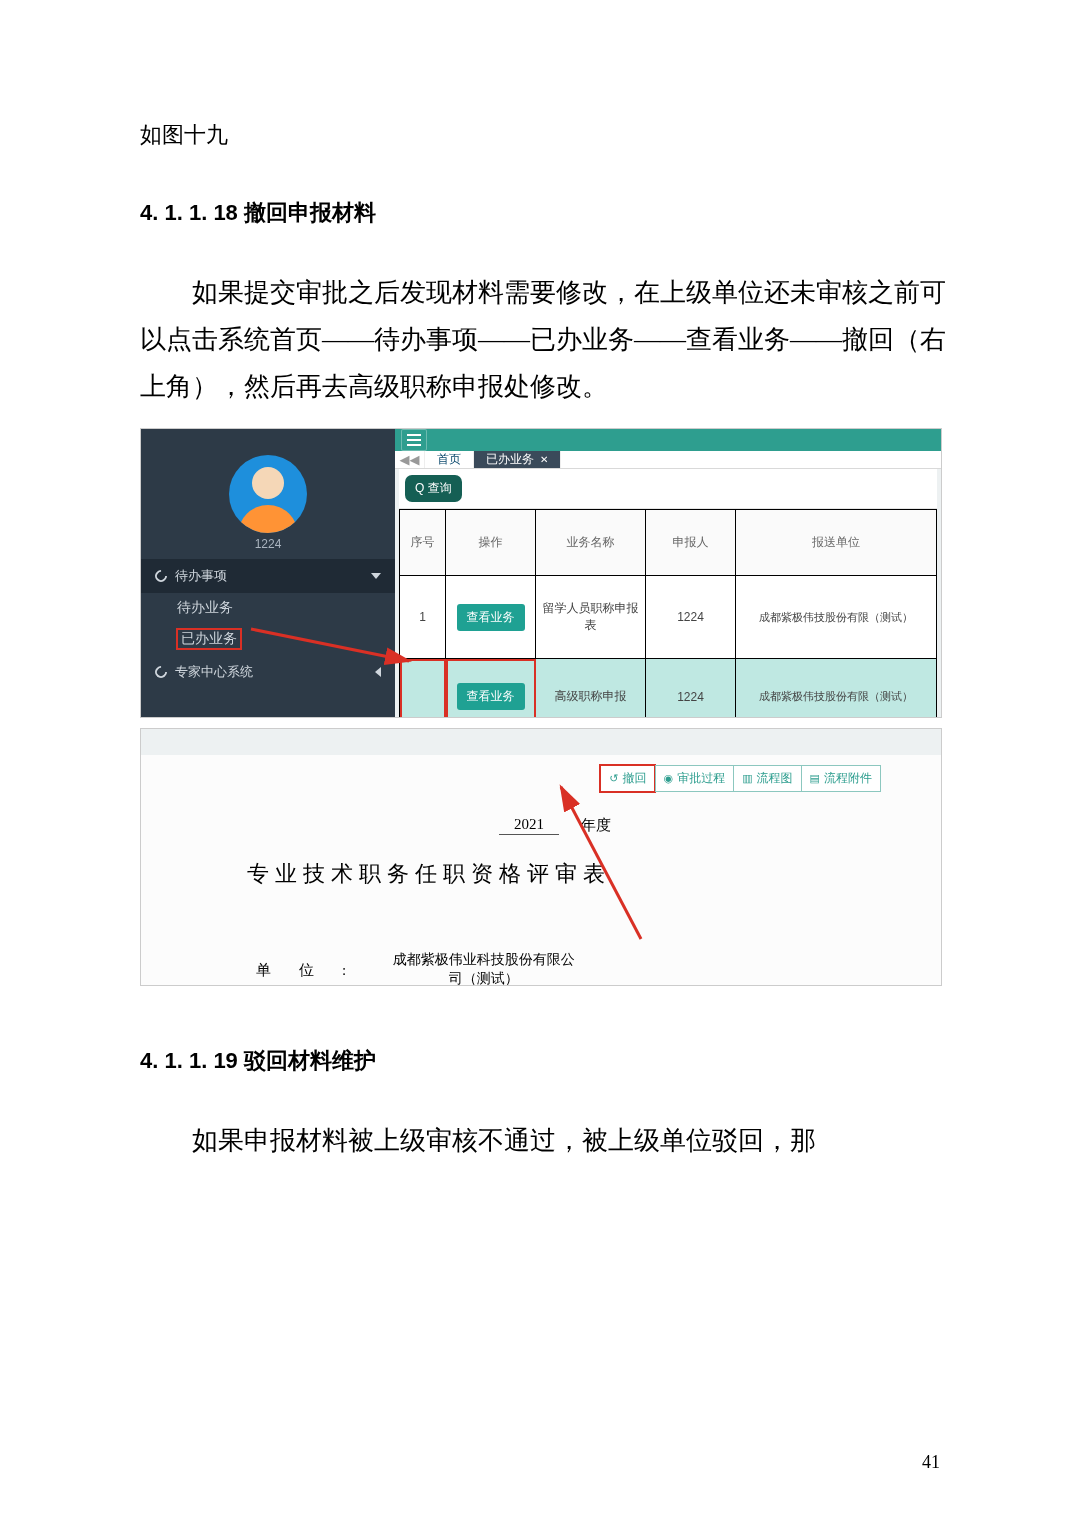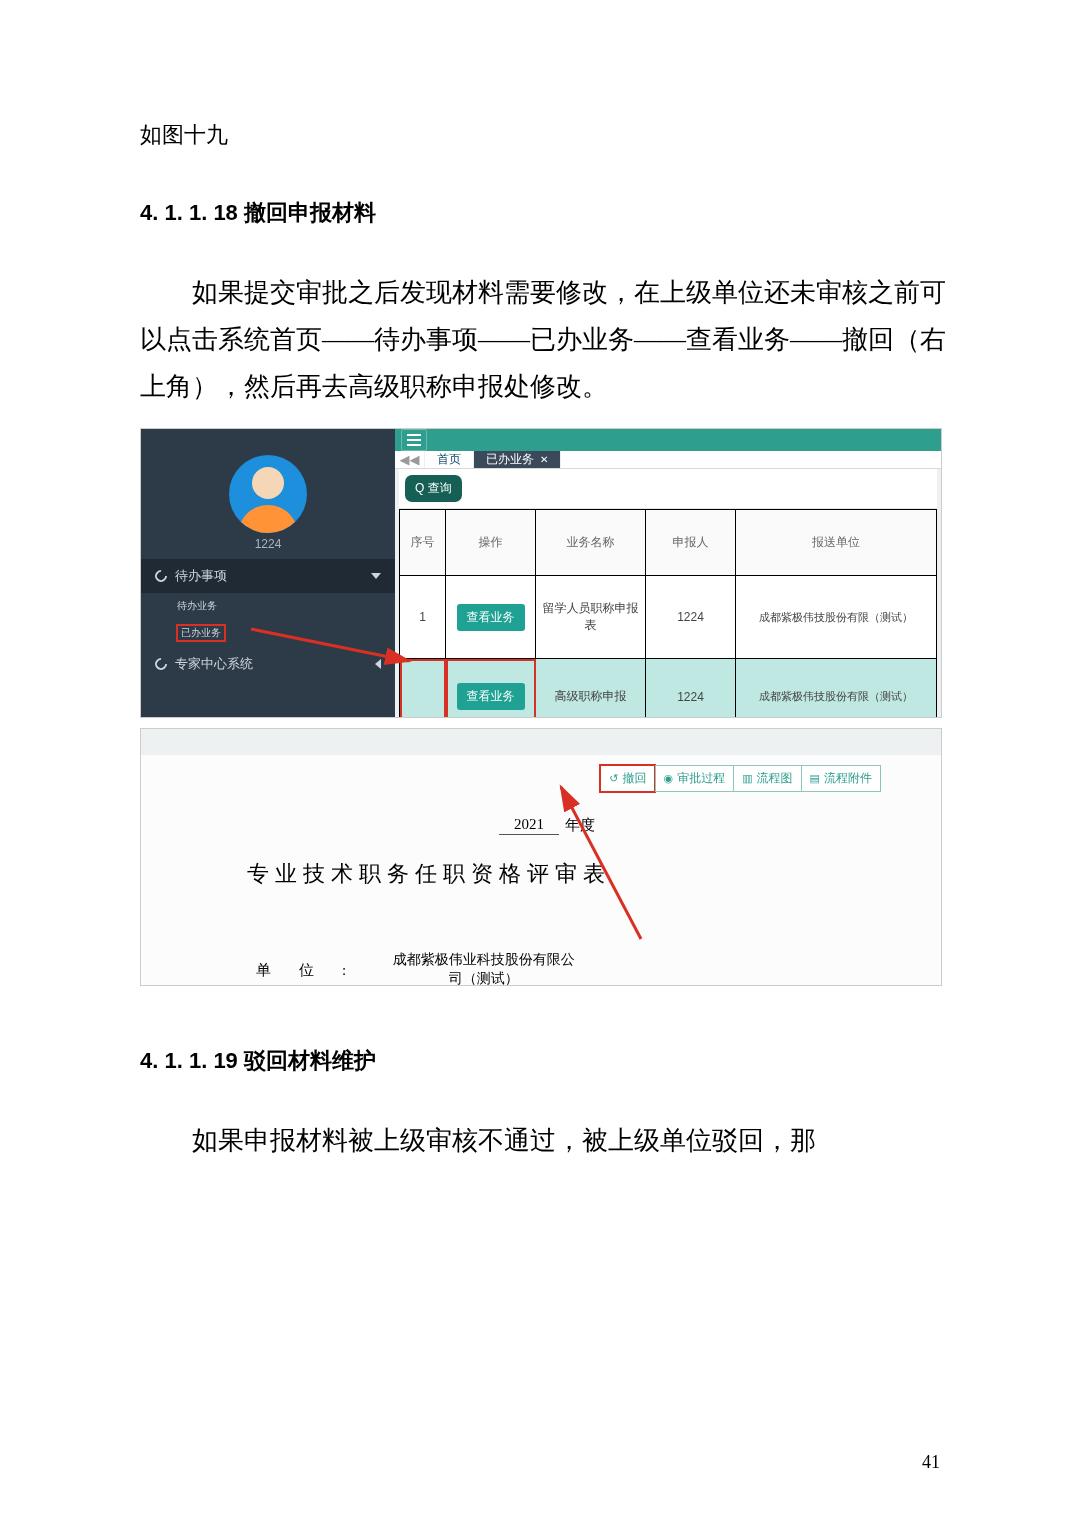--- a/index.html
+++ b/index.html
@@ -92,21 +92,21 @@
   }
   .chev {
     width:0;height:0;border-left:5px solid transparent;border-right:5px solid transparent;
     border-top:6px solid #cfd6dd;
   }
   .chev.left {
     border:none; border-top:5px solid transparent;border-bottom:5px solid transparent;
     border-right:6px solid #cfd6dd; width:0;height:0;
   }
   .sub-item {
-    padding:6px 0 6px 36px; font-size:10px;
+    padding:6px 0 6px 36px; font-size:14px;
   }
   .redbox { outline:2px solid #d93025; outline-offset:-1px; display:inline-block; padding:1px 4px; }
   
   .main { flex:1; background:#edf1f2; display:flex; flex-direction:column; }
   .topband { height:28px; background:#2e9e8f; display:flex; align-items:center; padding-left:6px; }
   .ham {
     width:26px;height:22px;background:#2e9e8f;border:1px solid rgba(255,255,255,.3);
     display:flex;flex-direction:column;justify-content:center;gap:3px;align-items:center;border-radius:2px;
   }
   .ham span{display:block;width:14px;height:2px;background:#fff;}
@@ -151,21 +151,21 @@
     font-family: Arial,"Microsoft YaHei",sans-serif;font-size:12px;
   }
   .tbtn{
     border:1px solid #8cc7bf;padding:4px 8px;color:#2e9e8f;background:#fff;cursor:pointer;
     display:flex;align-items:center;gap:4px;border-right:none;
   }
   .tbtn:last-child{border-right:1px solid #8cc7bf;}
   .tbtn.red{outline:2px solid #d93025;outline-offset:-1px;}
   .tbtn .ic{font-size:11px;}
   .year-row{
-    position:absolute;top:86px;left:358px;display:flex;align-items:center;gap:6px;font-size:15px;
+    position:absolute;top:86px;left:358px;display:flex;align-items:center;gap:22px;font-size:15px;
   }
   .year-input{
     width:60px;border:none;border-bottom:1px solid #555;text-align:center;font-size:15px;
     font-family:inherit;outline:none;background:transparent;
   }
   .form-title{
     position:absolute;top:130px;width:100%;text-align:center;font-size:22px;letter-spacing:6px;left:-112px;
   }
   .unit-row{
     position:absolute;top:222px;left:115px;display:flex;align-items:center;font-size:15px;

